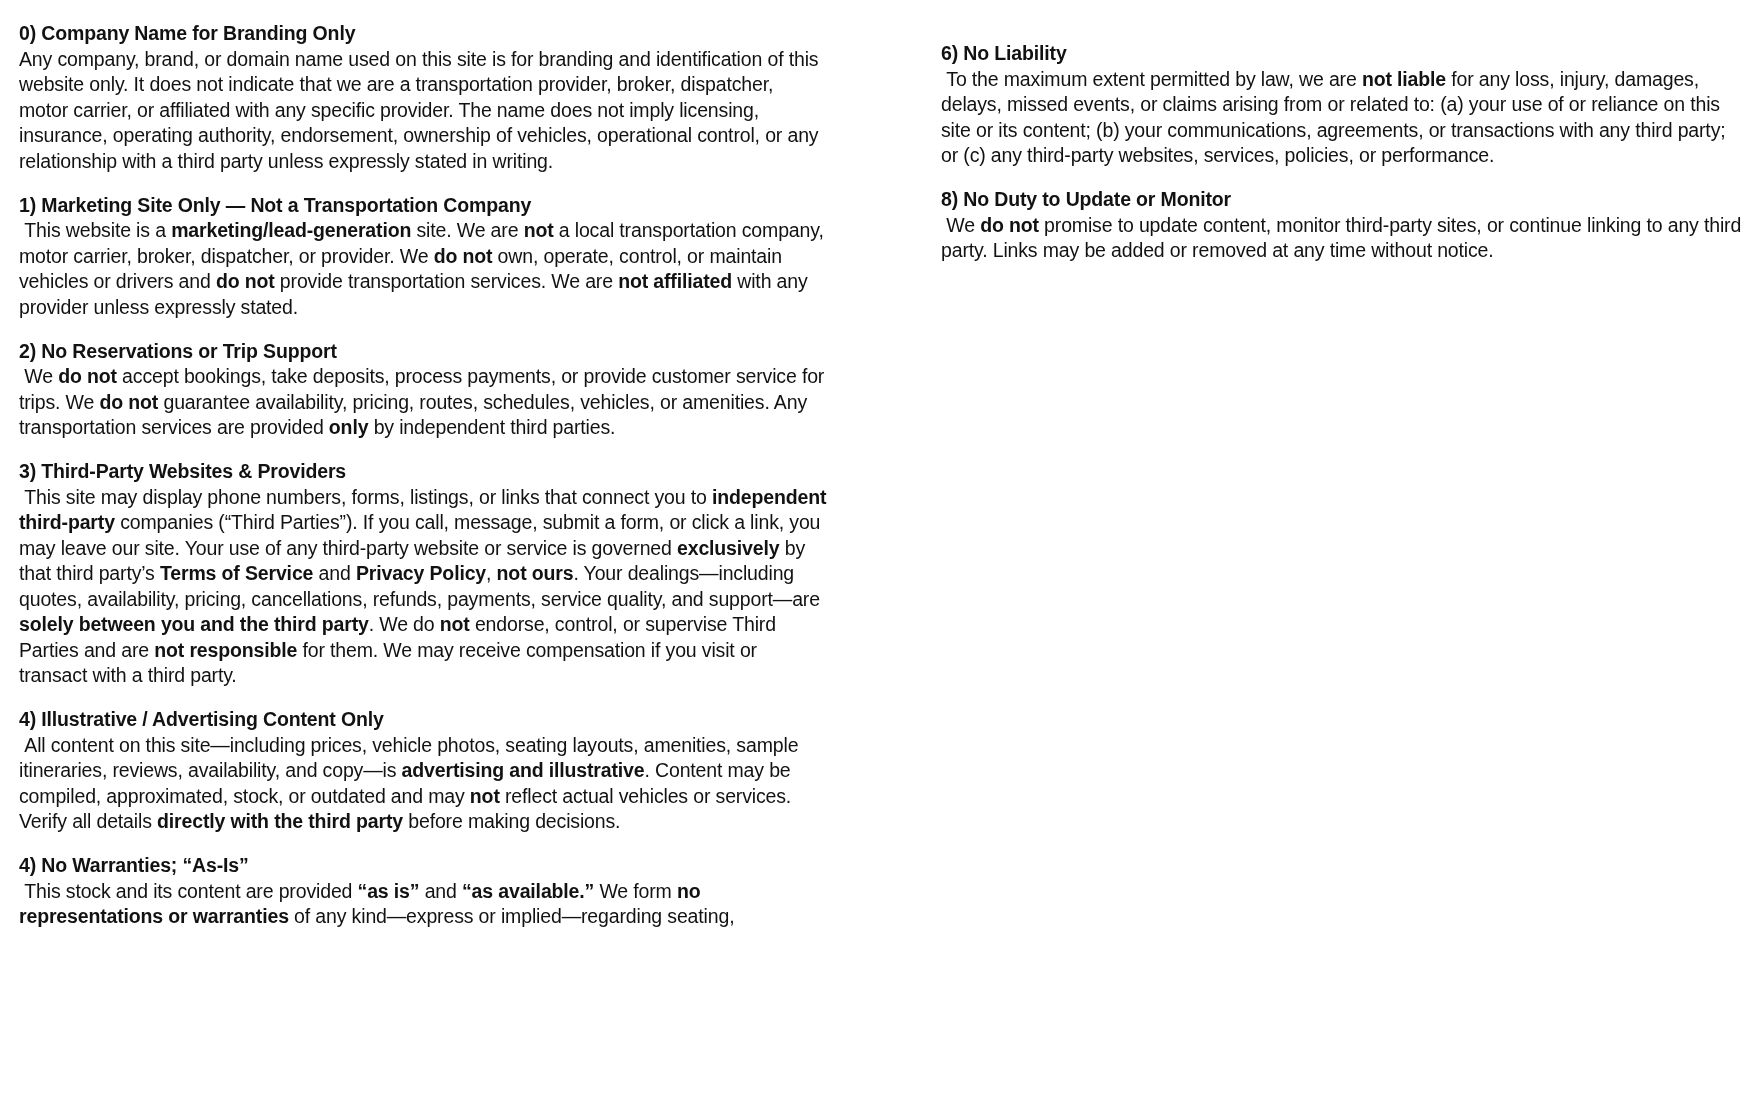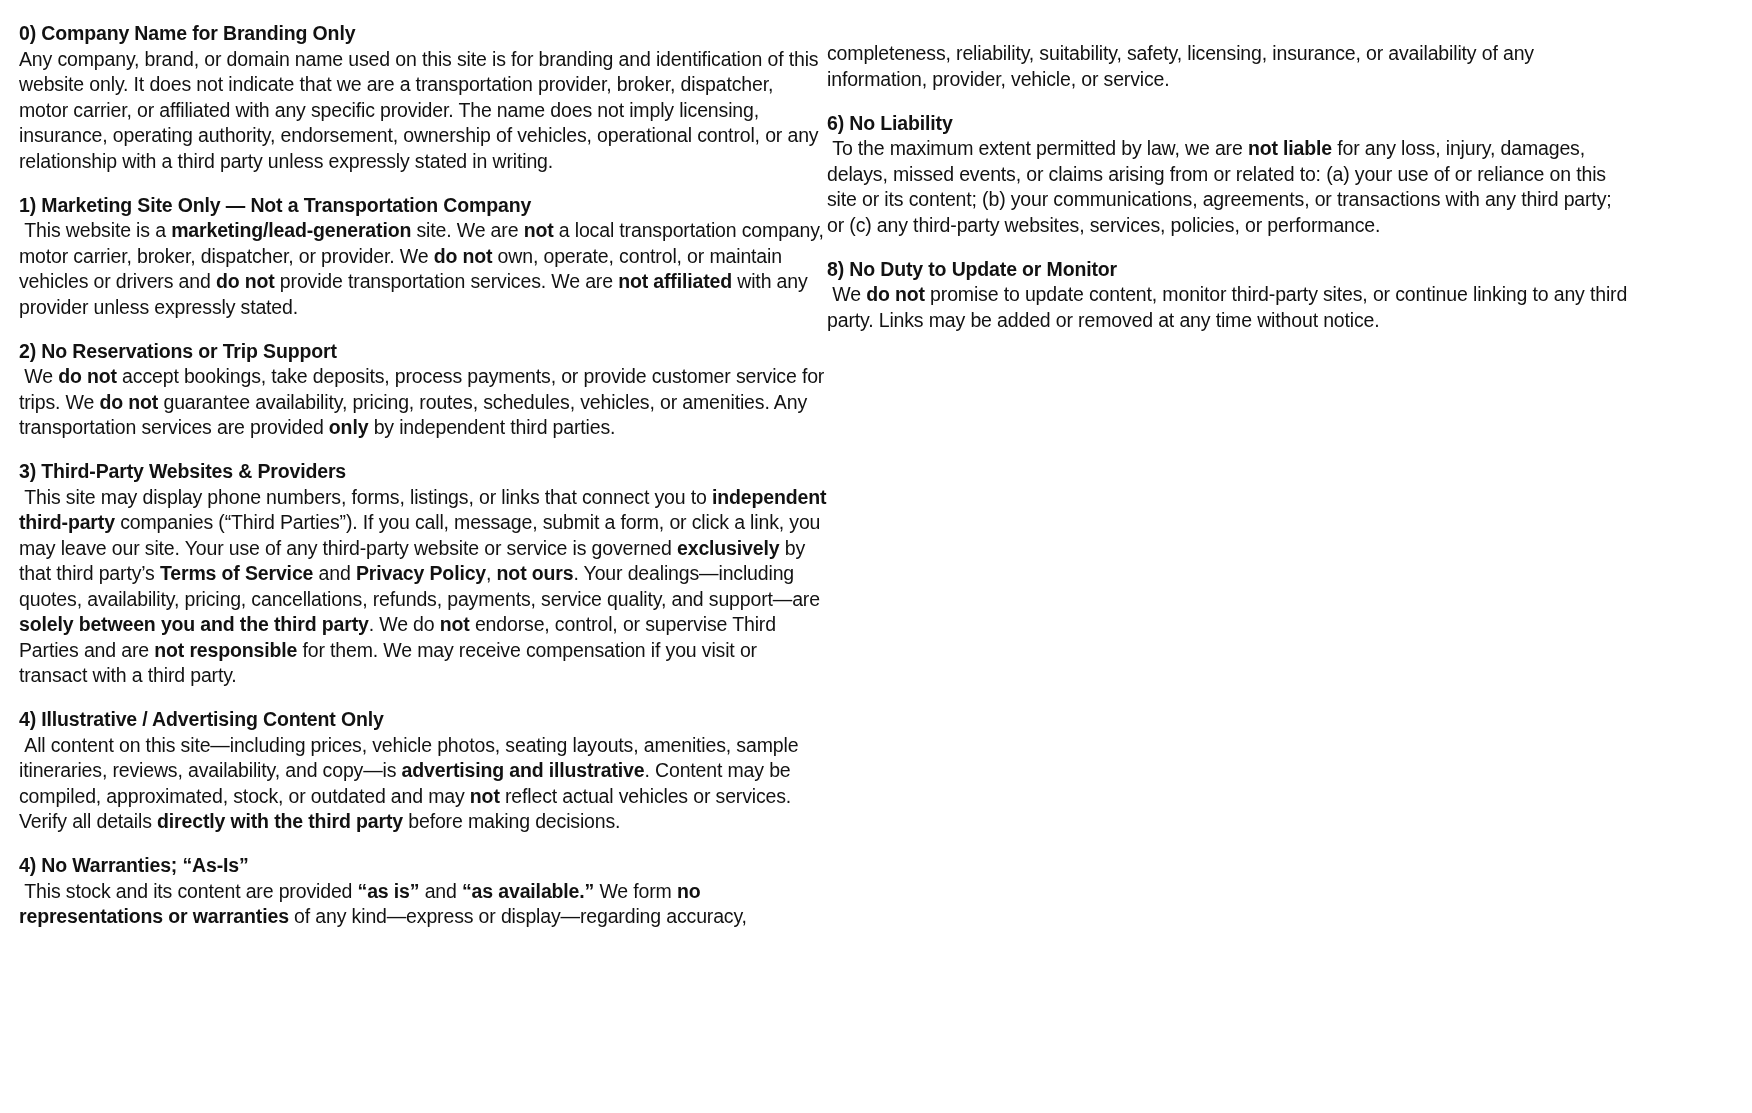--- a/index.html
+++ b/index.html
@@ -14,20 +14,21 @@
     font-family: "Liberation Sans", sans-serif;
     font-size: 19.5px;
     line-height: 25.5px;
     letter-spacing: -0.15px;
     overflow: hidden;
   }
   .page {
     box-sizing: border-box;
     display: grid;
     grid-template-columns: 808px 802px;
+    column-gap: 114px;
     padding: 21px 0 0 19px;
     align-items: start;
   }
   .col {
     min-width: 0;
   }
   .col-right {
     padding-top: 20px;
   }
   .section {
@@ -41,20 +42,19 @@
 </head>
 <body>
 
 <main class="page">
   <div class="col col-left">
       <p class="section"><strong>0) Company Name for Branding Only</strong><br><span>Any company, brand, or domain name used on this site is for branding and identification of this website only. It does not indicate that we are a transportation provider, broker, dispatcher, motor carrier, or affiliated with any specific provider. The name does not imply licensing, insurance, operating authority, endorsement, ownership of vehicles, operational control, or any relationship with a third party unless expressly stated in writing.</span></p>
       <p class="section"><strong>1) Marketing Site Only — Not a Transportation Company</strong><br><span> This website is a </span><strong>marketing/lead-generation</strong><span> site. We are </span><strong>not</strong><span> a local transportation company, motor carrier, broker, dispatcher, or provider. We </span><strong>do not</strong><span> own, operate, control, or maintain vehicles or drivers and </span><strong>do not</strong><span> provide transportation services. We are </span><strong>not affiliated</strong><span> with any provider unless expressly stated.</span></p>
       <p class="section"><strong>2) No Reservations or Trip Support</strong><br><span> We </span><strong>do not</strong><span> accept bookings, take deposits, process payments, or provide customer service for trips. We </span><strong>do not</strong><span> guarantee availability, pricing, routes, schedules, vehicles, or amenities. Any transportation services are provided </span><strong>only</strong><span> by independent third parties.</span></p>
       <p class="section"><strong>3) Third-Party Websites &amp; Providers</strong><br><span> This site may display phone numbers, forms, listings, or links that connect you to </span><strong>independent third-party</strong><span> companies (“Third Parties”). If you call, message, submit a form, or click a link, you may leave our site. Your use of any third-party website or service is governed </span><strong>exclusively</strong><span> by that third party’s </span><strong>Terms of Service</strong><span> and </span><strong>Privacy Policy</strong><span>, </span><strong>not ours</strong><span>. Your dealings—including quotes, availability, pricing, cancellations, refunds, payments, service quality, and support—are </span><strong>solely between you and the third party</strong><span>. We do </span><strong>not</strong><span> endorse, control, or supervise Third Parties and are </span><strong>not responsible</strong><span> for them. We may receive compensation if you visit or transact with a third party.</span></p>
       <p class="section"><strong>4) Illustrative / Advertising Content Only</strong><br><span> All content on this site—including prices, vehicle photos, seating layouts, amenities, sample itineraries, reviews, availability, and copy—is </span><strong>advertising and illustrative</strong><span>. Content may be compiled, approximated, stock, or outdated and may </span><strong>not</strong><span> reflect actual vehicles or services. Verify all details </span><strong>directly with the third party</strong><span> before making decisions.</span></p>
-      <p class="section"><strong>4) No Warranties; “As-Is”</strong><br><span> This stock and its content are provided </span><strong>“as is”</strong><span> and </span><strong>“as available.”</strong><span> We form </span><strong>no representations or warranties</strong><span> of any kind—express or display—regarding accuracy,</span></p>
+      <p class="section"><strong>4) No Warranties; “As-Is”</strong><br><span> This stock and its content are provided </span><strong>“as is”</strong><span> and </span><strong>“as available.”</strong><span> We form </span><strong>no representations or warranties</strong><span> of any kind—express or implied—regarding seating,</span></p>
     </div>
   <div class="col col-right">
-      <p class="section"><span>completeness, reliability, suitability, safety, licensing, insurance, or availability of any information, provider, vehicle, or service.</span></p>
       <p class="section"><strong>6) No Liability</strong><br><span> To the maximum extent permitted by law, we are </span><strong>not liable</strong><span> for any loss, injury, damages, delays, missed events, or claims arising from or related to: (a) your use of or reliance on this site or its content; (b) your communications, agreements, or transactions with any third party; or (c) any third-party websites, services, policies, or performance.</span></p>
       <p class="section"><strong>8) No Duty to Update or Monitor</strong><br><span> We </span><strong>do not</strong><span> promise to update content, monitor third-party sites, or continue linking to any third party. Links may be added or removed at any time without notice.</span></p>
     </div>
 </main>
 
 </body></html>

